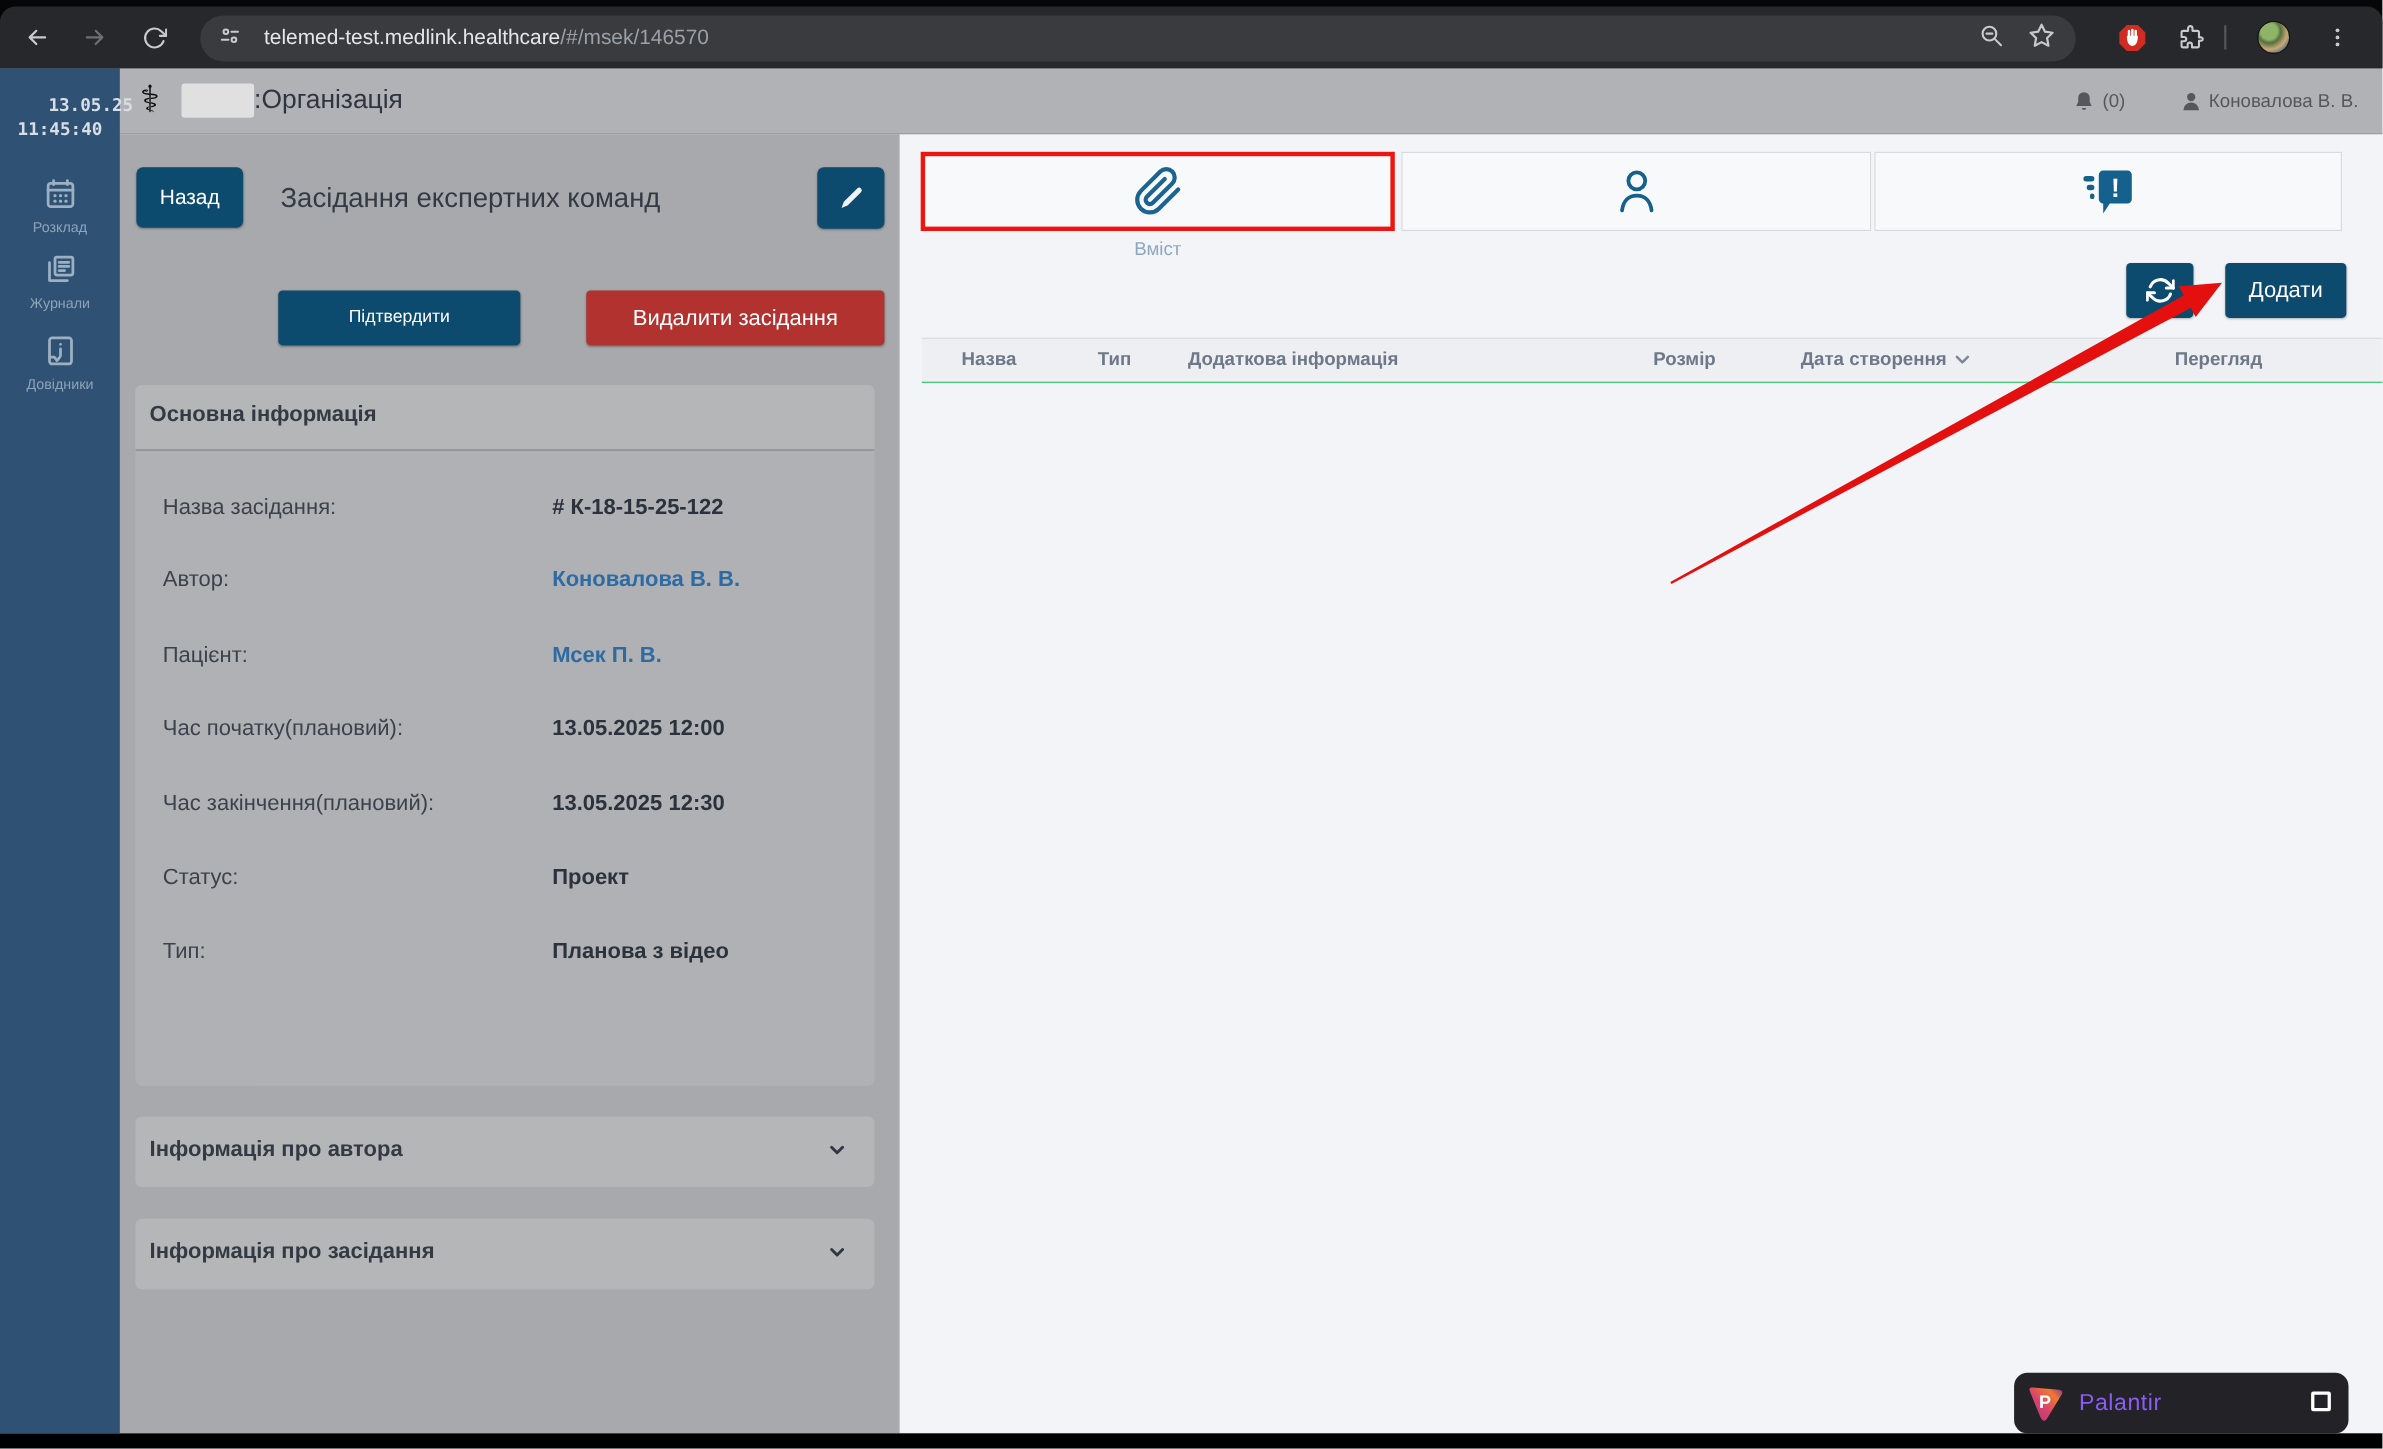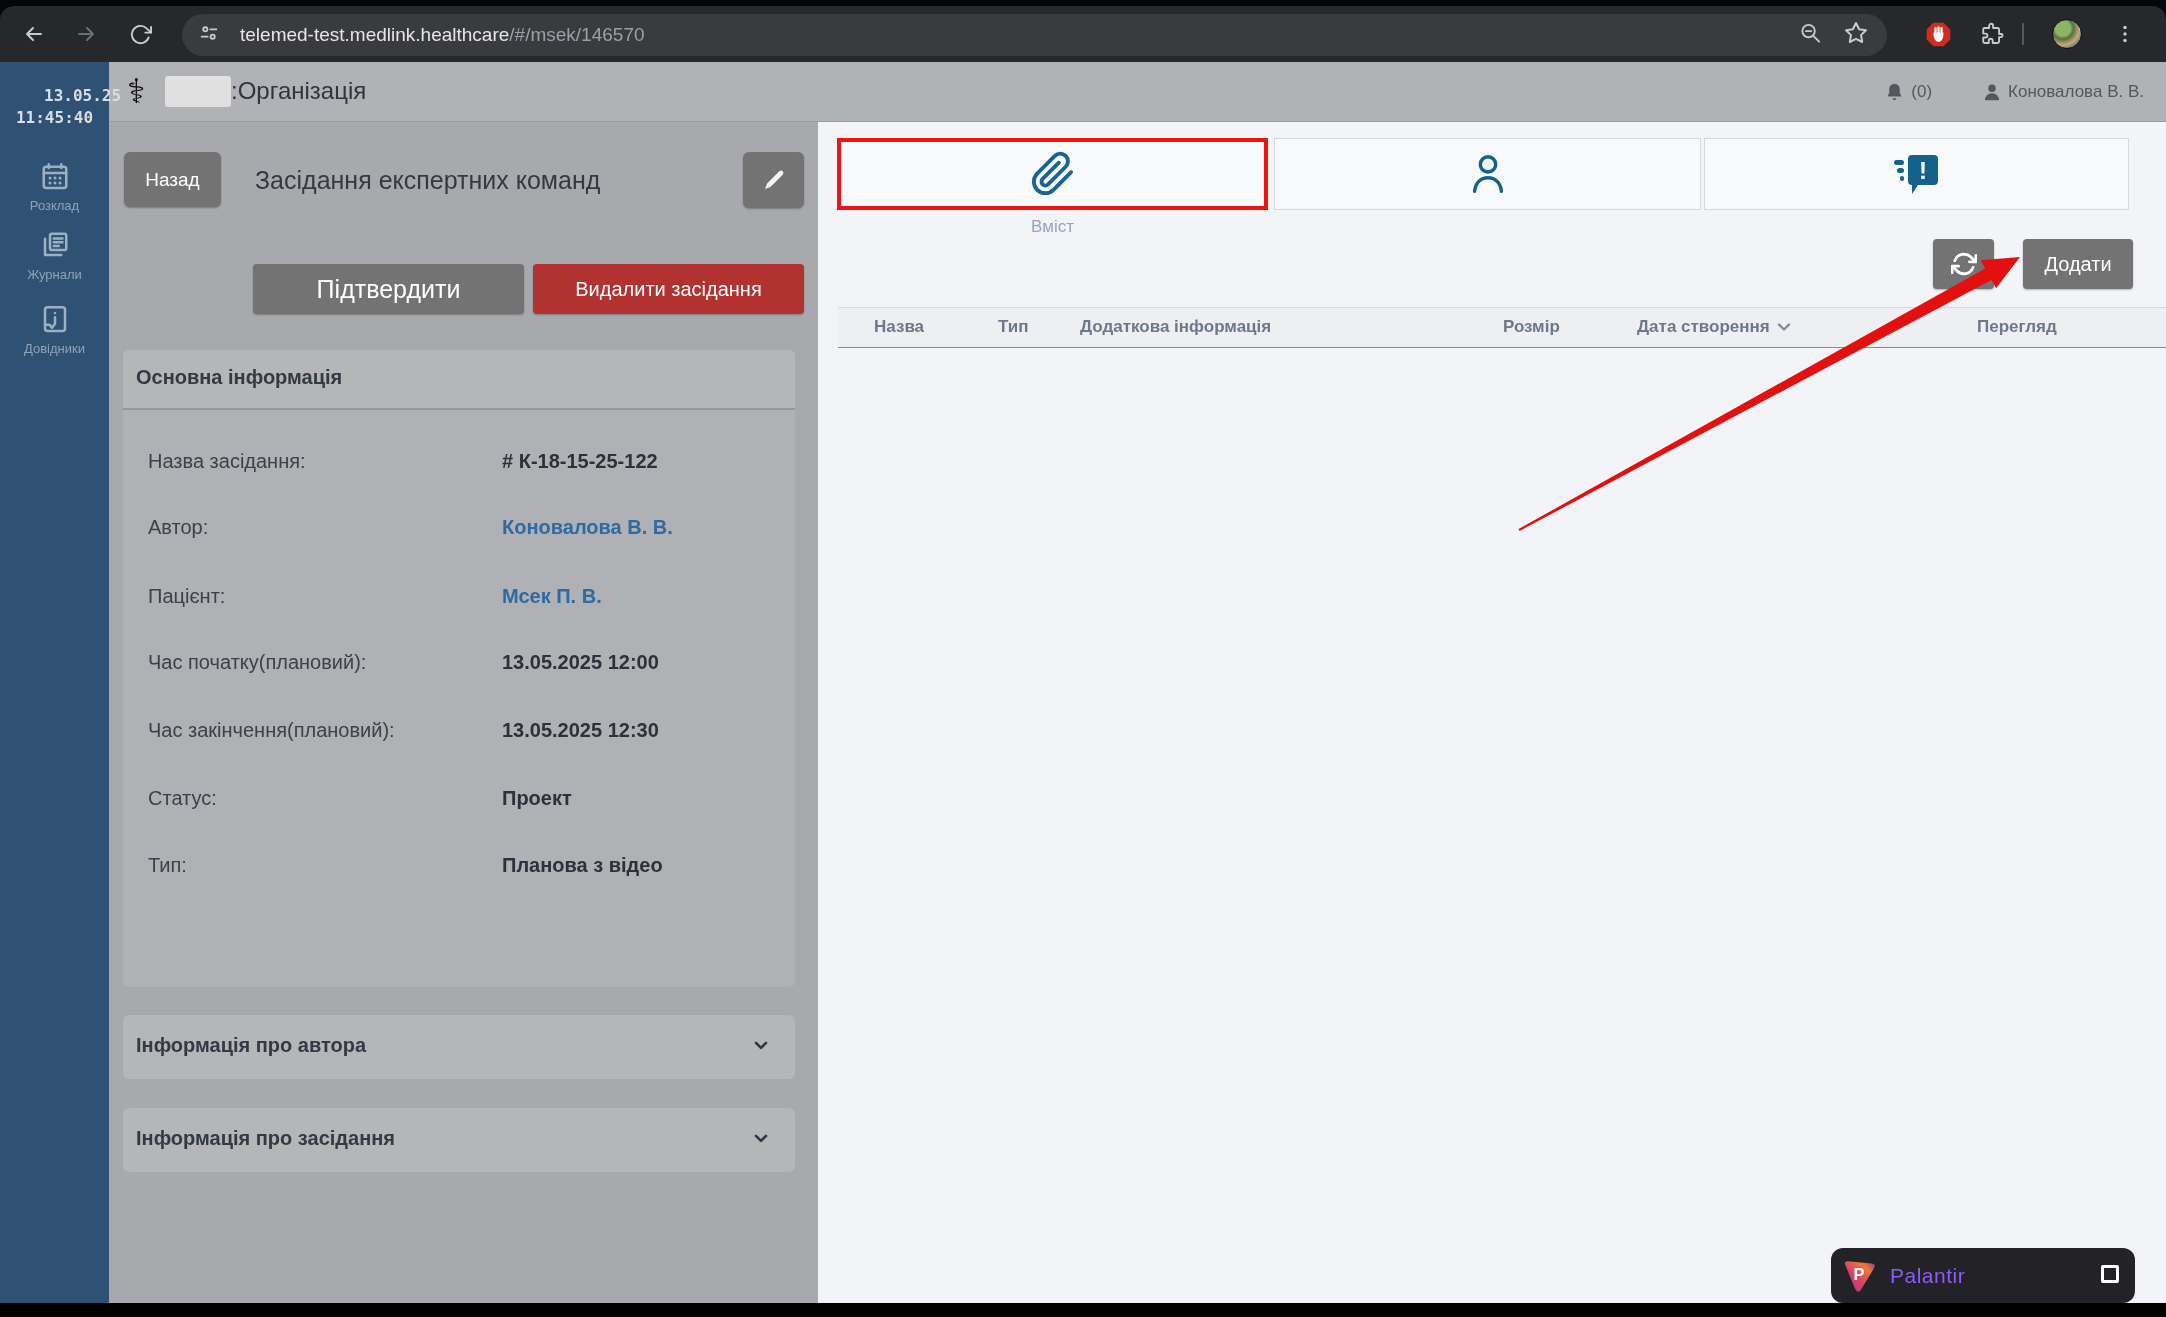--- a/index.html
+++ b/index.html
@@ -29,26 +29,26 @@
   .caduceus { position:absolute; left:18px; top:7px; font-size:34px; color:#0d0d0d; line-height:44px; }
   .redacted { position:absolute; left:56px; top:14px; width:66px; height:31px; background:#e0e0e1; border-radius:3px; filter:blur(0.6px); }
   .org-title { position:absolute; left:122px; top:15px; font-size:24px; color:#2e3440; white-space:nowrap; }
   .header-right { position:absolute; right:22px; top:0; height:60px; display:flex; align-items:center; gap:10px; color:#54585d; font-size:17px; }
   .header-right .grp { display:flex; align-items:center; gap:6px; }
   .header-right .sp { width:30px; }
 
   
   .left-panel { position:absolute; left:109px; top:122px; width:709px; height:1181px; background:#a8a9ad; z-index:1; }
   .btn { display:flex; align-items:center; justify-content:center; color:#fff; border-radius:6px; box-shadow:0 1px 2px rgba(0,0,0,.28); cursor:pointer; }
-  .btn-blue { background:#737373; }
+  .btn-blue { background:#0c4a6e; }
   .btn-red { background:#b23230; }
   .back-btn { position:absolute; left:15px; top:30px; width:97px; height:55px; font-size:19px; }
   .page-title { position:absolute; left:146px; top:44px; font-size:25px; color:#333a44; white-space:nowrap; }
   .pencil-btn { position:absolute; left:634px; top:30px; width:61px; height:56px; }
-  .confirm-btn { position:absolute; left:144px; top:142px; width:271px; height:50px; font-size:25px; border-radius:4px; }
+  .confirm-btn { position:absolute; left:144px; top:142px; width:220px; height:50px; font-size:16px; border-radius:4px; }
   .delete-btn { position:absolute; left:424px; top:142px; width:271px; height:50px; font-size:20px; border-radius:4px; }
   .card { position:absolute; left:14px; top:228px; width:672px; height:637px; background:#b0b1b4; border-radius:6px; }
   .card-header { position:absolute; left:0; top:0; width:672px; height:60px; background:#b5b6b8; border-bottom:2px solid #96979a; border-radius:6px 6px 0 0; }
   .card-header span { position:absolute; left:13px; top:16px; font-size:20px; font-weight:600; color:#333a44; }
   .field-row { position:absolute; left:0; width:672px; height:30px; }
   .f-label { position:absolute; left:25px; top:0; font-size:20px; color:#3b424b; white-space:nowrap; }
   .f-value { position:absolute; left:379px; top:0; font-size:20px; font-weight:600; color:#2b323c; white-space:nowrap; }
   .f-link { color:#2e6ba3; }
   .collapse-bar { position:absolute; left:14px; width:672px; height:64px; background:#b5b6b8; border-radius:6px; cursor:pointer; }
   .collapse-bar .c-title { position:absolute; left:13px; top:19px; font-size:20px; font-weight:600; color:#333a44; }

